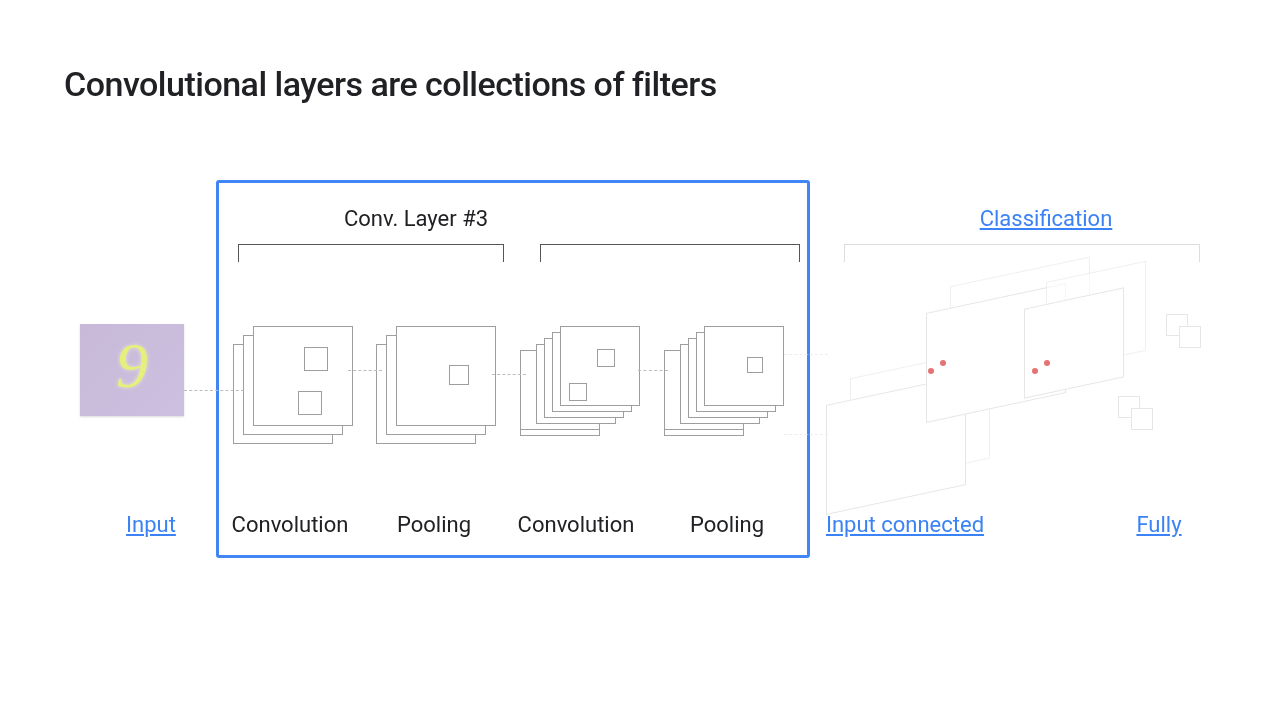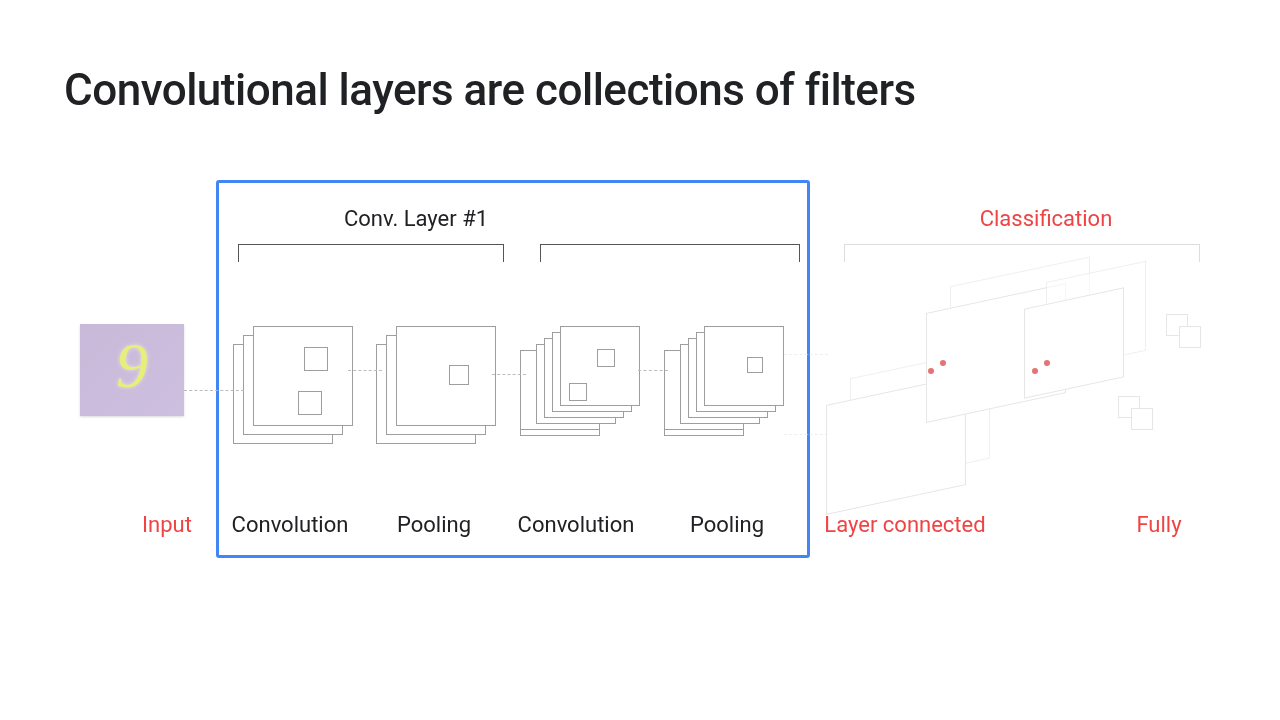--- a/index.html
+++ b/index.html
@@ -9,21 +9,21 @@
     background: #ffffff;
     font-family: -apple-system, BlinkMacSystemFont, "Segoe UI", Roboto, Arial, sans-serif;
     color: #202124;
     position: relative;
     overflow: hidden;
   }
   .title {
     position: absolute;
     top: 64px;
     left: 64px;
-    font-size: 44px;
+    font-size: 34px;
     font-weight: 500;
     letter-spacing: -0.5px;
   }
 
   .diagram {
     position: absolute;
     top: 178px;
     left: 48px;
     width: 1170px;
     height: 400px;
@@ -54,21 +54,21 @@
     border-bottom: none;
   }
   .bracket.faded { border-color: #ddd; }
 
   .block-label {
     position: absolute;
     top: 334px;
     font-size: 22px;
     text-align: center;
   }
-  .faded { color: #ef4444; }
+  .faded { color: #3b82f6; text-decoration: underline; }
 
   
   .input-img {
     position: absolute;
     left: 32px;
     top: 146px;
     width: 104px;
     height: 92px;
     background: linear-gradient(135deg, #c8b9d9 0%, #cdbfdf 100%);
     box-shadow: 0 1px 2px rgba(0,0,0,0.15);
@@ -137,21 +137,21 @@
 </style>
 </head>
 <body>
 
 <div class="title">Convolutional layers are collections of filters</div>
 
 <div class="diagram">
 
   <div class="highlight"></div>
 
-  <div class="section-header" style="left:253px;width:230px">Conv. Layer #1</div>
+  <div class="section-header" style="left:253px;width:230px">Conv. Layer #3</div>
   <div class="section-header faded" style="left:868px;width:260px">Classification</div>
 
   <div class="bracket" style="left:190px;width:266px"></div>
   <div class="bracket" style="left:492px;width:260px"></div>
   <div class="bracket faded" style="left:796px;width:356px"></div>
 
   <div class="input-img">
     <div class="digit">9</div>
   </div>
 
@@ -215,21 +215,21 @@
     <div class="out-block" style="left:1083px;top:230px"></div>
   </div>
 
   <div class="dots" style="left:136px;top:212px"></div>
   <div class="dots" style="left:300px;top:192px;width:34px"></div>
   <div class="dots" style="left:444px;top:196px;width:34px"></div>
   <div class="dots" style="left:590px;top:192px;width:30px"></div>
   <div class="dots faded" style="left:736px;top:176px;width:44px"></div>
   <div class="dots faded" style="left:736px;top:256px;width:44px"></div>
 
-  <div class="block-label faded" style="left:64px;width:110px">Input</div>
+  <div class="block-label faded" style="left:48px;width:110px">Input</div>
   <div class="block-label" style="left:182px;width:120px">Convolution</div>
   <div class="block-label" style="left:336px;width:100px">Pooling</div>
   <div class="block-label" style="left:468px;width:120px">Convolution</div>
   <div class="block-label" style="left:626px;width:106px">Pooling</div>
-  <div class="block-label faded" style="left:772px;width:170px">Layer connected</div>
+  <div class="block-label faded" style="left:772px;width:170px">Input connected</div>
   <div class="block-label faded" style="left:1056px;width:110px">Fully</div>
 
 </div>
 
 </body></html>

